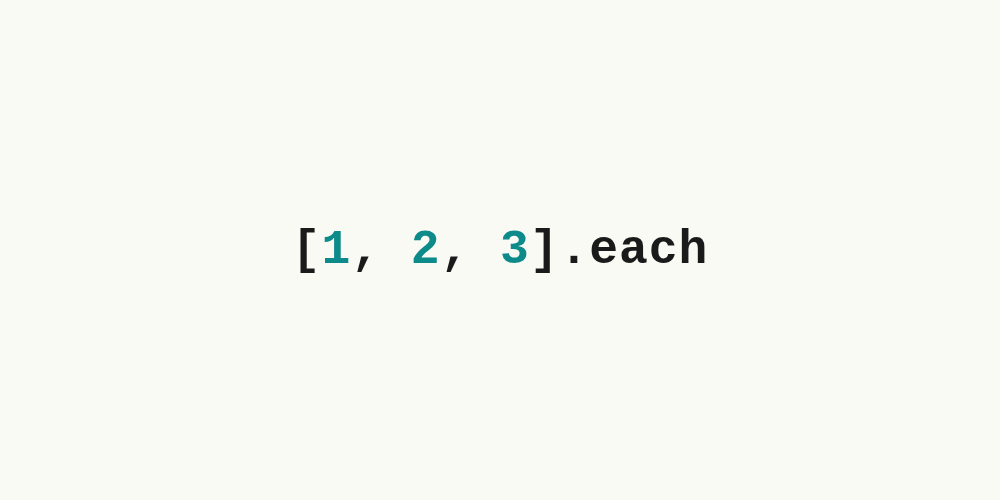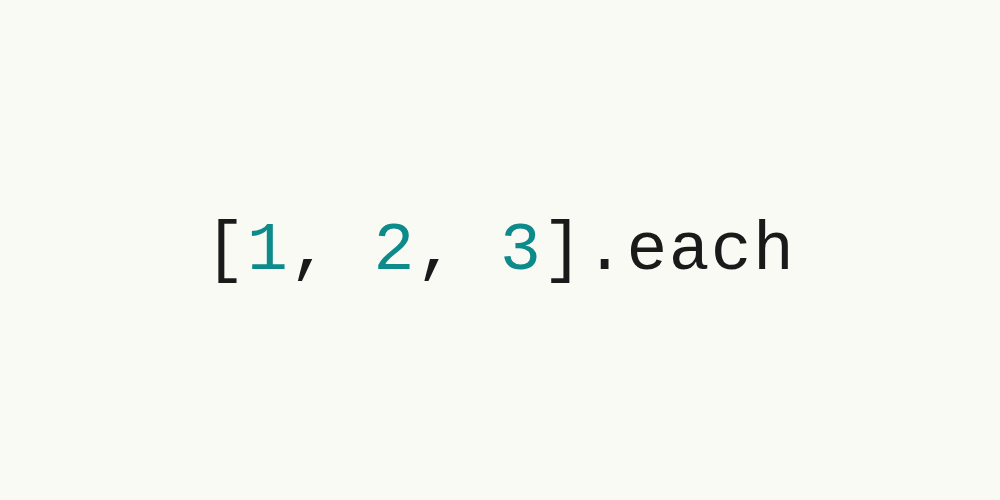--- a/index.html
+++ b/index.html
@@ -10,22 +10,22 @@
     body {
       width: 1000px;
       height: 500px;
       background-color: #fafaf5;
       display: flex;
       align-items: center;
       justify-content: center;
       font-family: "Courier New", Courier, monospace;
     }
     .code-container {
-      font-size: 68px;
-      font-weight: normal;
+      font-size: 48px;
+      font-weight: bold;
       letter-spacing: 0.02em;
       white-space: nowrap;
     }
     .bracket {
       color: #1a1a1a;
     }
     .number {
       color: #0d8a8a;
     }
     .comma {

